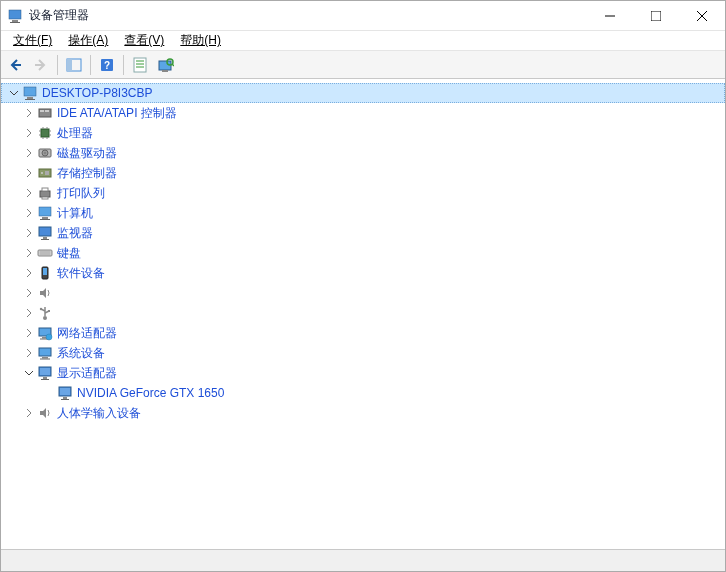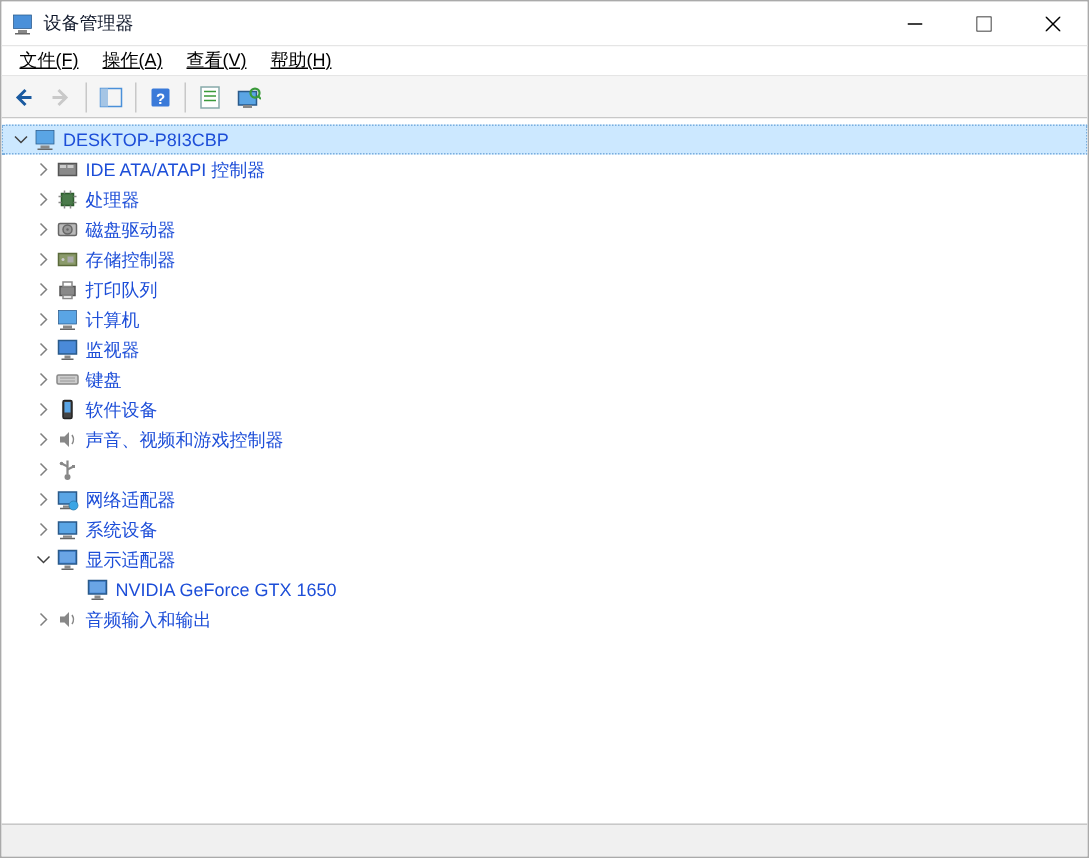--- a/index.html
+++ b/index.html
@@ -382,21 +382,20 @@
         <svg width="10" height="10" viewBox="0 0 10 10">
           <path d="M3 1 L7 5 L3 9" fill="none" stroke="#808080" stroke-width="1"></path>
         </svg>
       </span>
       <span class="tree-icon">
         <svg width="16" height="16" viewBox="0 0 16 16">
           <path d="M3 6 L6 6 L9 3 L9 13 L6 10 L3 10 Z" fill="#888"></path>
           <path d="M11 5 Q13 8 11 11" fill="none" stroke="#888"></path>
         </svg>
       </span>
-      <span class="tree-label">声音、视频和游戏控制器</span>
     </div>
     <div class="tree-item indent-1">
       <span class="expander">
         <svg width="10" height="10" viewBox="0 0 10 10">
           <path d="M3 1 L7 5 L3 9" fill="none" stroke="#808080" stroke-width="1"></path>
         </svg>
       </span>
       <span class="tree-icon">
         <svg width="16" height="16" viewBox="0 0 16 16">
           <circle cx="8" cy="13" r="2" fill="#888"></circle>
@@ -472,17 +471,17 @@
         <svg width="10" height="10" viewBox="0 0 10 10">
           <path d="M3 1 L7 5 L3 9" fill="none" stroke="#808080" stroke-width="1"></path>
         </svg>
       </span>
       <span class="tree-icon">
         <svg width="16" height="16" viewBox="0 0 16 16">
           <path d="M3 6 L6 6 L9 3 L9 13 L6 10 L3 10 Z" fill="#888"></path>
           <path d="M11 5 Q13 8 11 11" fill="none" stroke="#888"></path>
         </svg>
       </span>
-      <span class="tree-label">音频输入和输出</span>
+      <span class="tree-label">人体学输入设备</span>
     </div>
   </div>
 
 <div class="statusbar"></div>
 
 </body></html>

